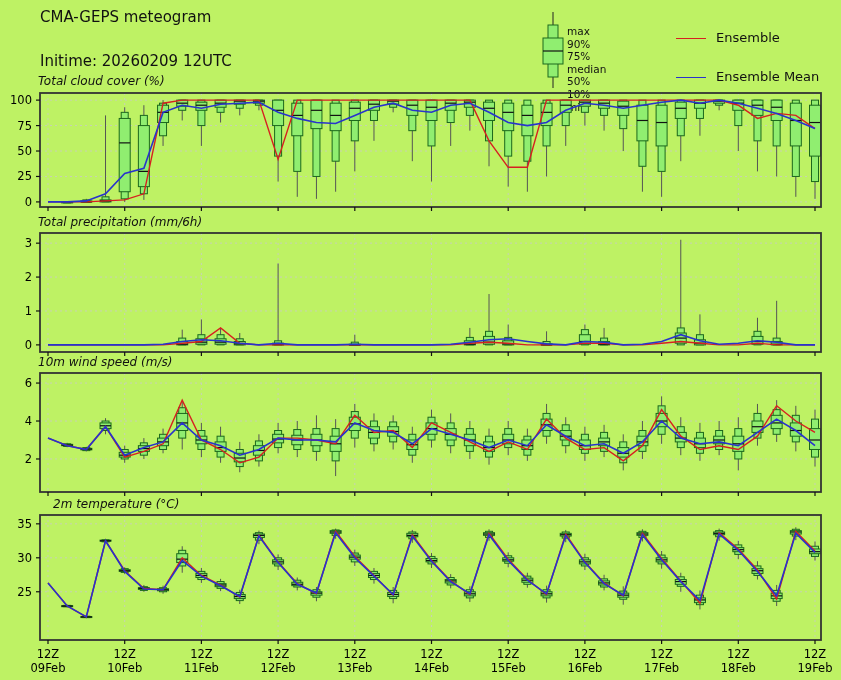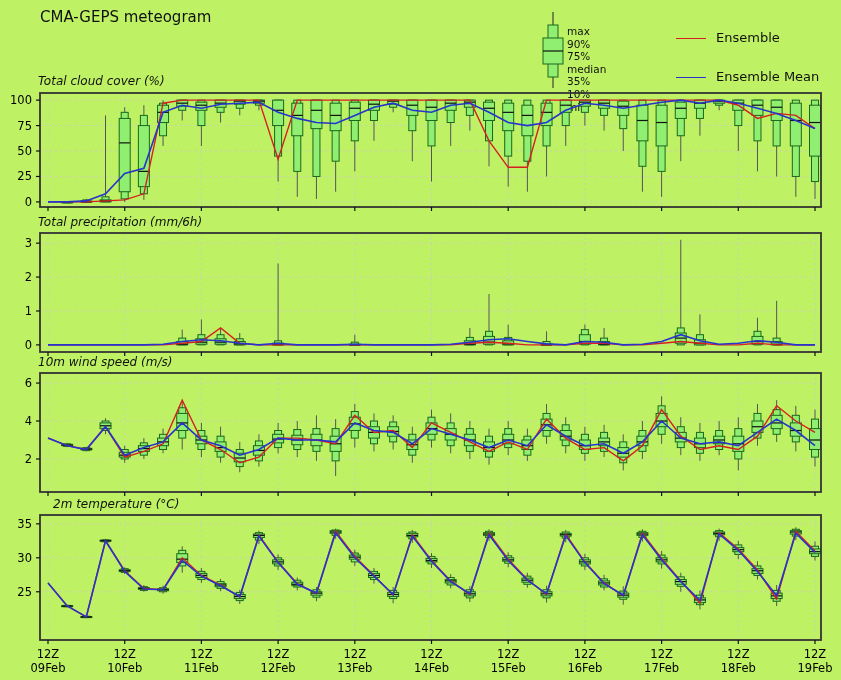--- a/index.html
+++ b/index.html
@@ -20,33 +20,34 @@
   .glyph-whisker { stroke:#222; stroke-width:1; }
   .glyph-box { fill:#90ee70; stroke:#1c681c; stroke-width:1; }
   .glyph-med { stroke:#111; stroke-width:1.2; }
 </style>
 </head>
 <body>
 
 <div id="app">
 
   <div class="hdr" style="top:6px;">CMA-GEPS meteogram</div>
+  <div class="hdr" style="top:50px;">Initime: 20260209 12UTC</div>
 
   <svg width="26" height="84" style="position:absolute; left:540px; top:8px;">
     <line class="glyph-whisker" x1="13" y1="4" x2="13" y2="80"></line>
     <rect class="glyph-box" x="8" y="17" width="10" height="52"></rect>
     <rect class="glyph-box" x="3" y="30" width="20" height="26"></rect>
     <line class="glyph-med" x1="3" y1="43" x2="23" y2="43"></line>
   </svg>
   <div class="legend-box-labels">
     <span>max</span>
     <span>90%</span>
     <span>75%</span>
     <span>median</span>
-    <span>35%</span>
+    <span>50%</span>
     <span>10%</span>
     <span>min</span>
   </div>
 
   <div class="legend-entry" style="left:676px; top:30px;">
     <span class="swatch control"></span><span>Ensemble</span>
   </div>
   <div class="legend-entry" style="left:676px; top:69px;">
     <span class="swatch ensemble"></span><span>Ensemble Mean</span>
   </div>

